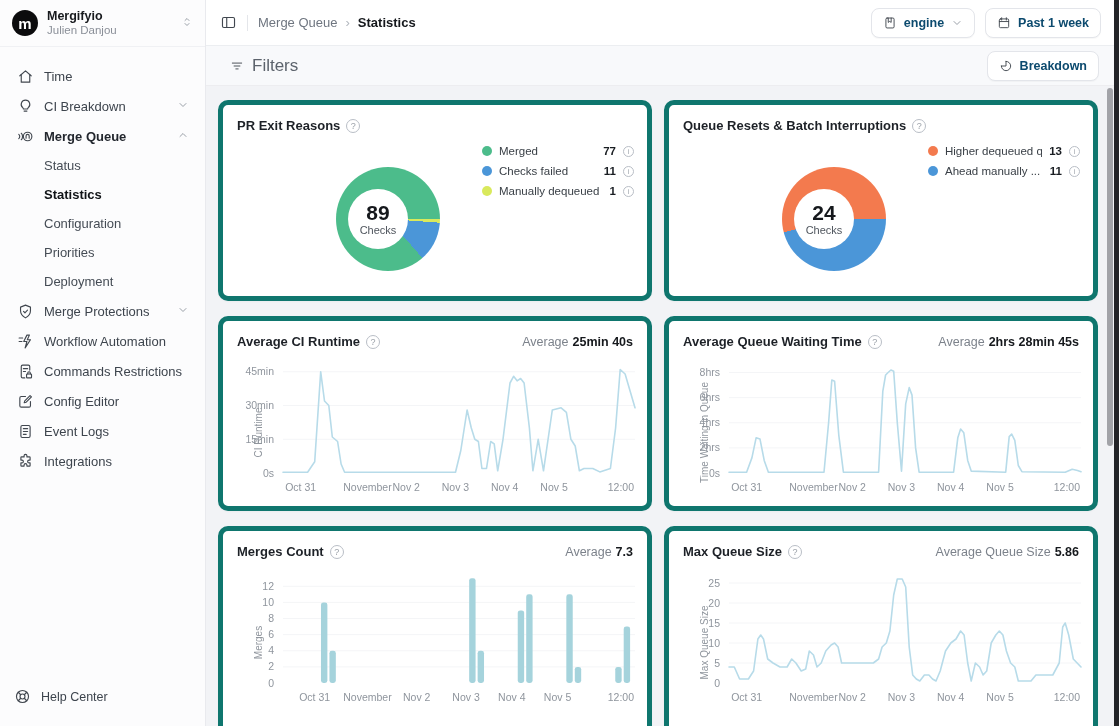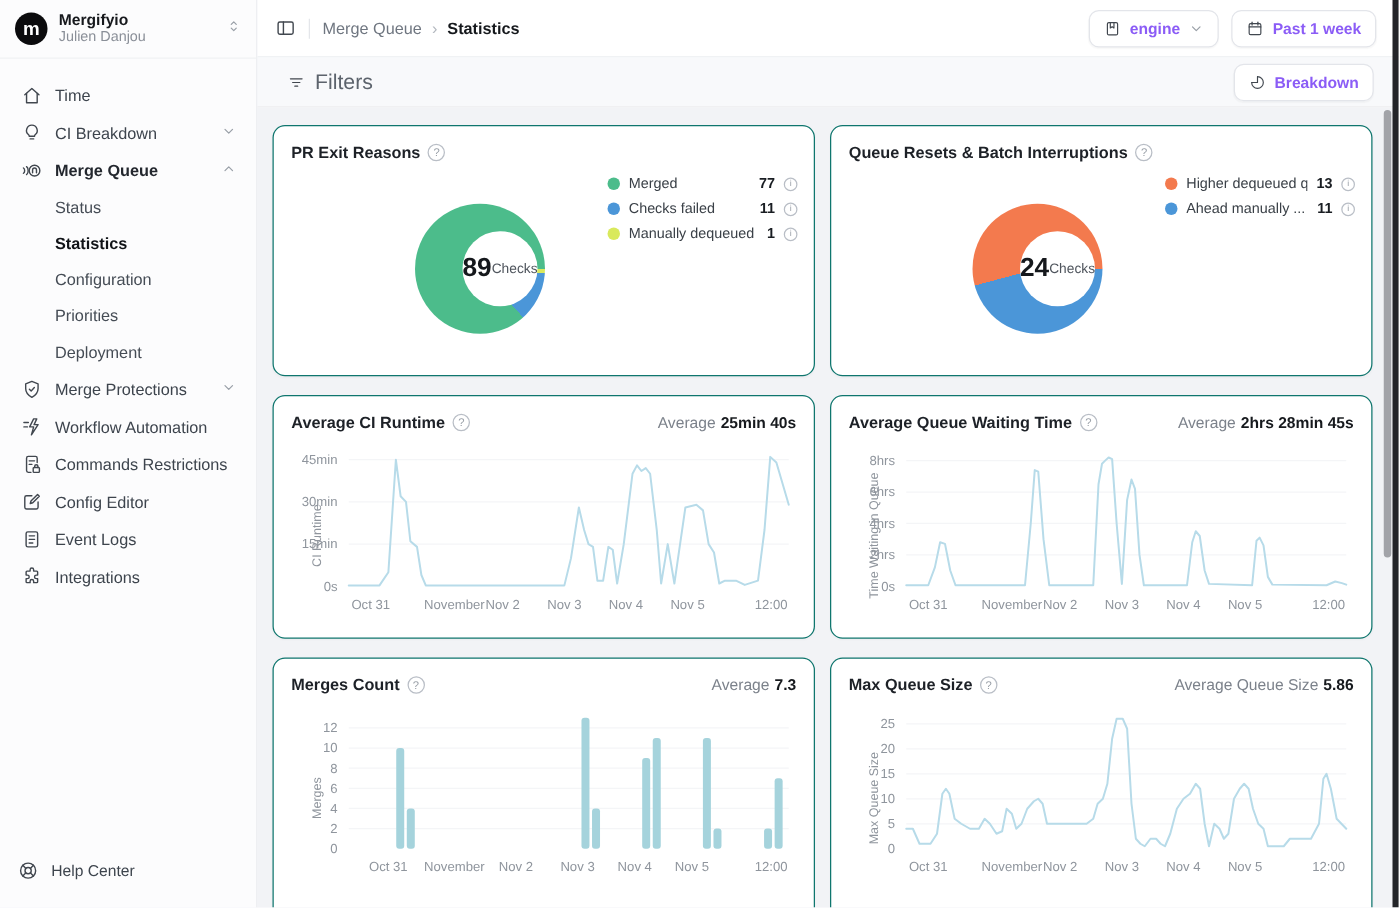--- a/index.html
+++ b/index.html
@@ -32,42 +32,42 @@
   svg.ic-sm { width:12px; height:12px; stroke:#9aa0a8; fill:none; stroke-width:2; stroke-linecap:round; stroke-linejoin:round; }
 
   
   .main { flex:1; display:flex; flex-direction:column; height:726px; min-width:0; }
   .topbar { height:46px; background:#fff; border-bottom:1px solid #eceef1; display:flex; align-items:center; padding:0 18px 0 14px; gap:10px; }
   .tb-divider { width:1px; height:16px; background:#e4e6ea; }
   .breadcrumb { display:flex; align-items:center; gap:8px; font-size:13px; flex:1; }
   .bc-parent { color:#6f7680; cursor:pointer; }
   .bc-sep { color:#b3b8bf; }
   .bc-current { font-weight:700; color:#15181c; }
-  .tb-btn { display:flex; align-items:center; gap:7px; height:30px; padding:0 11px; background:#fff; border:1px solid #e3e5ea; border-radius:8px; font-size:12.5px; font-weight:600; color:#8b5cf6; cursor:pointer; box-shadow:0 1px 1px rgba(20,22,26,.03); }
+  .tb-btn { display:flex; align-items:center; gap:7px; height:30px; padding:0 11px; background:#fff; border:1px solid #e3e5ea; border-radius:8px; font-size:12.5px; font-weight:600; color:#0c4a6e; cursor:pointer; box-shadow:0 1px 1px rgba(20,22,26,.03); }
 
   .filterbar { height:40px; background:#f8f9fb; border-bottom:1px solid #ededf0; display:flex; align-items:center; padding:0 20px 0 16px; }
   .filters-btn { display:flex; align-items:center; gap:8px; font-size:17px; color:#5c636c; cursor:pointer; padding:5px 8px; border-radius:6px; }
   .filterbar .spacer { flex:1; }
 
   
   .content { flex:1; background:#f2f3f6; overflow:hidden; padding:14px 0 0 12px; }
   .row { display:flex; gap:12px; margin-bottom:15px; }
-  .card { width:434px; background:#fff; border:1px solid #0f766e; border-radius:10px; position:relative; box-shadow:0 1px 2px rgba(25,28,33,.03); }
+  .card { width:434px; background:#fff; border:5px solid #0f766e; border-radius:10px; position:relative; box-shadow:0 1px 2px rgba(25,28,33,.03); }
   .card.donut-card { height:201px; }
   .card.chart-card { height:195px; }
   .row.last .card { height:210px; }
   .card-head { display:flex; align-items:center; padding:13px 14px 0 14px; gap:6px; }
   .card-title { font-size:13px; font-weight:700; color:#1d2127; }
   .help-q { width:14px; height:14px; border-radius:50%; border:1.2px solid #b9bec6; color:#9aa0a8; font-size:9px; display:inline-flex; align-items:center; justify-content:center; cursor:pointer; flex:none; }
   .head-avg { margin-left:auto; font-size:12.5px; color:#7c828b; white-space:nowrap; }
   .head-avg b { color:#16191d; font-weight:700; margin-left:4px; }
 
   
   .donut { position:absolute; left:113px; top:62px; width:104px; height:104px; border-radius:50%; }
-  .donut .hole { position:absolute; left:38px; top:22px; width:60px; height:60px; background:#fff; border-radius:50%; display:flex; flex-direction:row; align-items:center; justify-content:center; }
+  .donut .hole { position:absolute; left:12px; top:22px; width:60px; height:60px; background:#fff; border-radius:50%; display:flex; flex-direction:column; align-items:center; justify-content:center; }
   .donut .cval { font-size:21px; font-weight:600; color:#15181c; line-height:1.05; }
   .donut .clab { font-size:11px; color:#4f555d; }
   .legend { position:absolute; right:13px; top:36px; width:152px; }
   .legend-row { display:flex; align-items:center; gap:7px; height:20px; }
   .lg-dot { width:10px; height:10px; border-radius:50%; flex:none; }
   .lg-label { flex:1; font-size:11.5px; color:#3a4047; white-space:nowrap; overflow:hidden; }
   .lg-val { font-size:11.5px; font-weight:700; color:#191d22; }
   .lg-info { width:11px; height:11px; border-radius:50%; border:1px solid #b9bec6; color:#9aa0a8; font-size:7px; display:flex; align-items:center; justify-content:center; cursor:pointer; flex:none; font-style:normal; }
 
   

